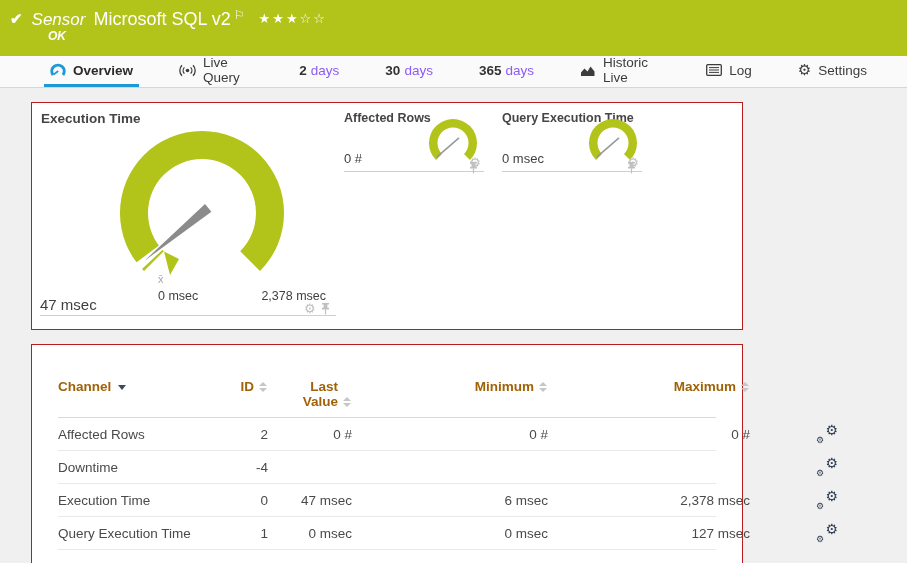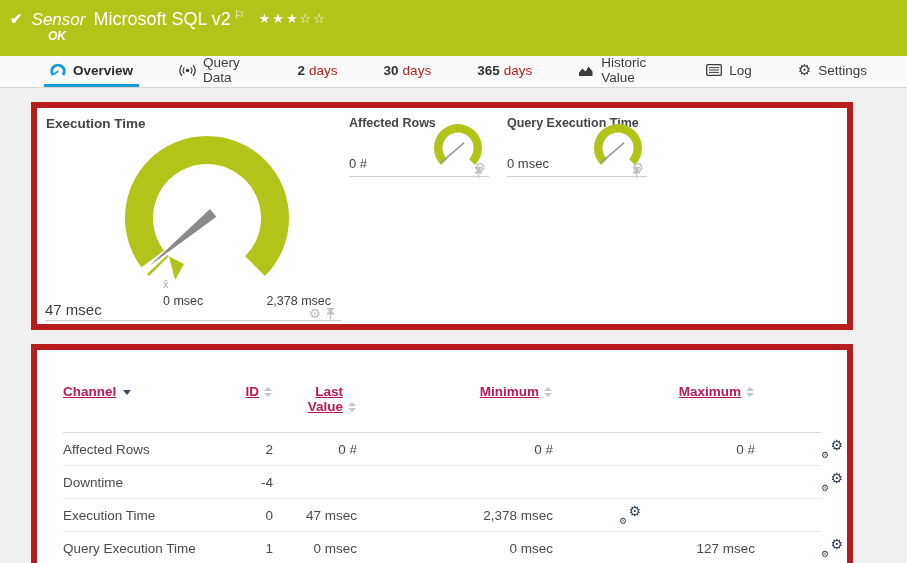--- a/index.html
+++ b/index.html
@@ -17,26 +17,26 @@
   .status { position:absolute; left:48px; top:29px; font-size:12px; font-weight:bold;font-style:italic; }
 
   
   .tabbar { height:32px; background:#fafafa; border-bottom:1px solid #d6d6d6;
     display:flex; align-items:stretch; padding-left:44px; }
   .tab { display:flex; align-items:center; padding:0 6px; margin-right:34px;
     font-size:13.5px; color:#3c3c3c; cursor:pointer; border-bottom:3px solid transparent; }
   .tab .ticon { margin-right:7px; display:inline-flex; align-items:center; }
   .tab.active { border-bottom-color:#1d9ad6; font-weight:bold; color:#2b2b2b; }
   .tab .num { font-weight:bold; color:#333; margin-right:4px; }
-  .tab .word { color:#b91c1c; }
+  .tab .word { color:#8b5cf6; }
   .gearglyph { font-size:15px; color:#3c3c3c; }
 
   
   .content { padding:14px 16px 0 31px; }
-  .panel { background:#fff; border:6px solid #b91c1c; width:822px; position:relative; }
+  .panel { background:#fff; border:1px solid #b91c1c; width:712px; position:relative; }
   .panel.gauges { height:228px; margin-bottom:14px; }
   .panel.channels { height:230px; }
 
   .blk-title { font-size:13.5px; font-weight:bold; color:#454545; }
   .g-label { font-size:12.5px; color:#3f3f3f; position:absolute; }
   .g-value { font-size:15px; color:#3f3f3f; position:absolute; }
   .g-icons { position:absolute; display:flex; gap:5px; align-items:center; }
   .mini-gear { font-size:13px; color:#c0c0c0; line-height:1; }
   .divider { position:absolute; border-top:1px solid #cfcfcf; }
 
@@ -47,22 +47,22 @@
   .smallblock { position:absolute; top:8px; height:61px; border-bottom:1px solid #cfcfcf; }
   .smallblock .blk-title { font-size:12.5px; }
   .smallblock svg { position:absolute; top:6px; }
   .smallblock .g-value { left:0; top:40px; font-size:13px; }
   .smallblock .g-icons { right:3px; top:45px; }
 
   
   .tbl { margin:34px 26px 0 26px; font-size:13.5px; }
   .thead-row, .trow { display:grid;
     grid-template-columns:170px 40px 84px 196px 202px 1fr; align-items:center; }
-  .thead-row { color:#be185d; font-weight:bold; padding-bottom:18px;
-    border-bottom:1px solid #d9d9d9; align-items:start;text-decoration:underline; }
+  .thead-row { color:#a16207; font-weight:bold; padding-bottom:8px;
+    border-bottom:1px solid #d9d9d9; align-items:start; }
   .th { text-align:right; white-space:nowrap; }
   .th.left { text-align:left; }
   .trow { height:33px; border-bottom:1px solid #e9e9e9; color:#4a4a4a; }
   .td { text-align:right; white-space:nowrap; }
   .td.left { text-align:left; }
   .caret-down { display:inline-block; width:0; height:0; border-left:4px solid transparent;
     border-right:4px solid transparent; border-top:5px solid #3c4a61;
     margin-left:7px; position:relative; top:-1px; }
   .sort { display:inline-block; width:9px; margin-left:5px; vertical-align:middle; }
   .sort i { display:block; width:0; height:0; border-left:4.5px solid transparent;
@@ -100,41 +100,41 @@
     <span>Overview</span>
   </div>
   <div class="tab">
     <span class="ticon">
       <svg width="17" height="13" viewBox="0 0 17 13">
         <circle cx="8.5" cy="6.5" r="1.8" fill="#3c3c3c"></circle>
         <path d="M5.4,3.4 a4.4,4.4 0 0 0 0,6.2 M11.6,3.4 a4.4,4.4 0 0 1 0,6.2" fill="none" stroke="#3c3c3c" stroke-width="1.3"></path>
         <path d="M3,1.2 a7.5,7.5 0 0 0 0,10.6 M14,1.2 a7.5,7.5 0 0 1 0,10.6" fill="none" stroke="#3c3c3c" stroke-width="1.3"></path>
       </svg>
     </span>
-    <span>Query Data</span>
+    <span>Live Query</span>
   </div>
   <div class="tab">
     <span class="num">2</span>
     <span class="word">days</span>
   </div>
   <div class="tab">
     <span class="num">30</span>
     <span class="word">days</span>
   </div>
   <div class="tab">
     <span class="num">365</span>
     <span class="word">days</span>
   </div>
   <div class="tab">
     <span class="ticon">
       <svg width="16" height="13" viewBox="0 0 16 13">
         <path d="M1,12 L1,8.5 L4.5,4.5 L7.5,7.5 L10.5,2.5 L14.5,7.5 L14.5,12 Z" fill="#3c3c3c"></path>
       </svg>
     </span>
-    <span>Historic Value</span>
+    <span>Historic Live</span>
   </div>
   <div class="tab">
     <span class="ticon">
       <svg width="16" height="12" viewBox="0 0 16 12">
         <rect x="0.7" y="0.7" width="14.6" height="10.6" rx="1" fill="none" stroke="#3c3c3c" stroke-width="1.3"></rect>
         <path d="M3,3.6 h10 M3,6 h10 M3,8.4 h10" stroke="#3c3c3c" stroke-width="1"></path>
       </svg>
     </span>
     <span>Log</span>
   </div>
@@ -252,20 +252,21 @@
         <div class="chan-gears">
           <span class="big">⚙</span>
             <span class="small">⚙</span>
         </div>
       </div>
 
       <div class="trow">
         <div class="td left">Execution Time</div>
         <div class="td">0</div>
         <div class="td">47 msec</div>
+        <div class="td">6 msec</div>
         <div class="td">2,378 msec</div>
         <div class="chan-gears">
           <span class="big">⚙</span>
             <span class="small">⚙</span>
         </div>
       </div>
 
       <div class="trow">
         <div class="td left">Query Execution Time</div>
         <div class="td">1</div>

